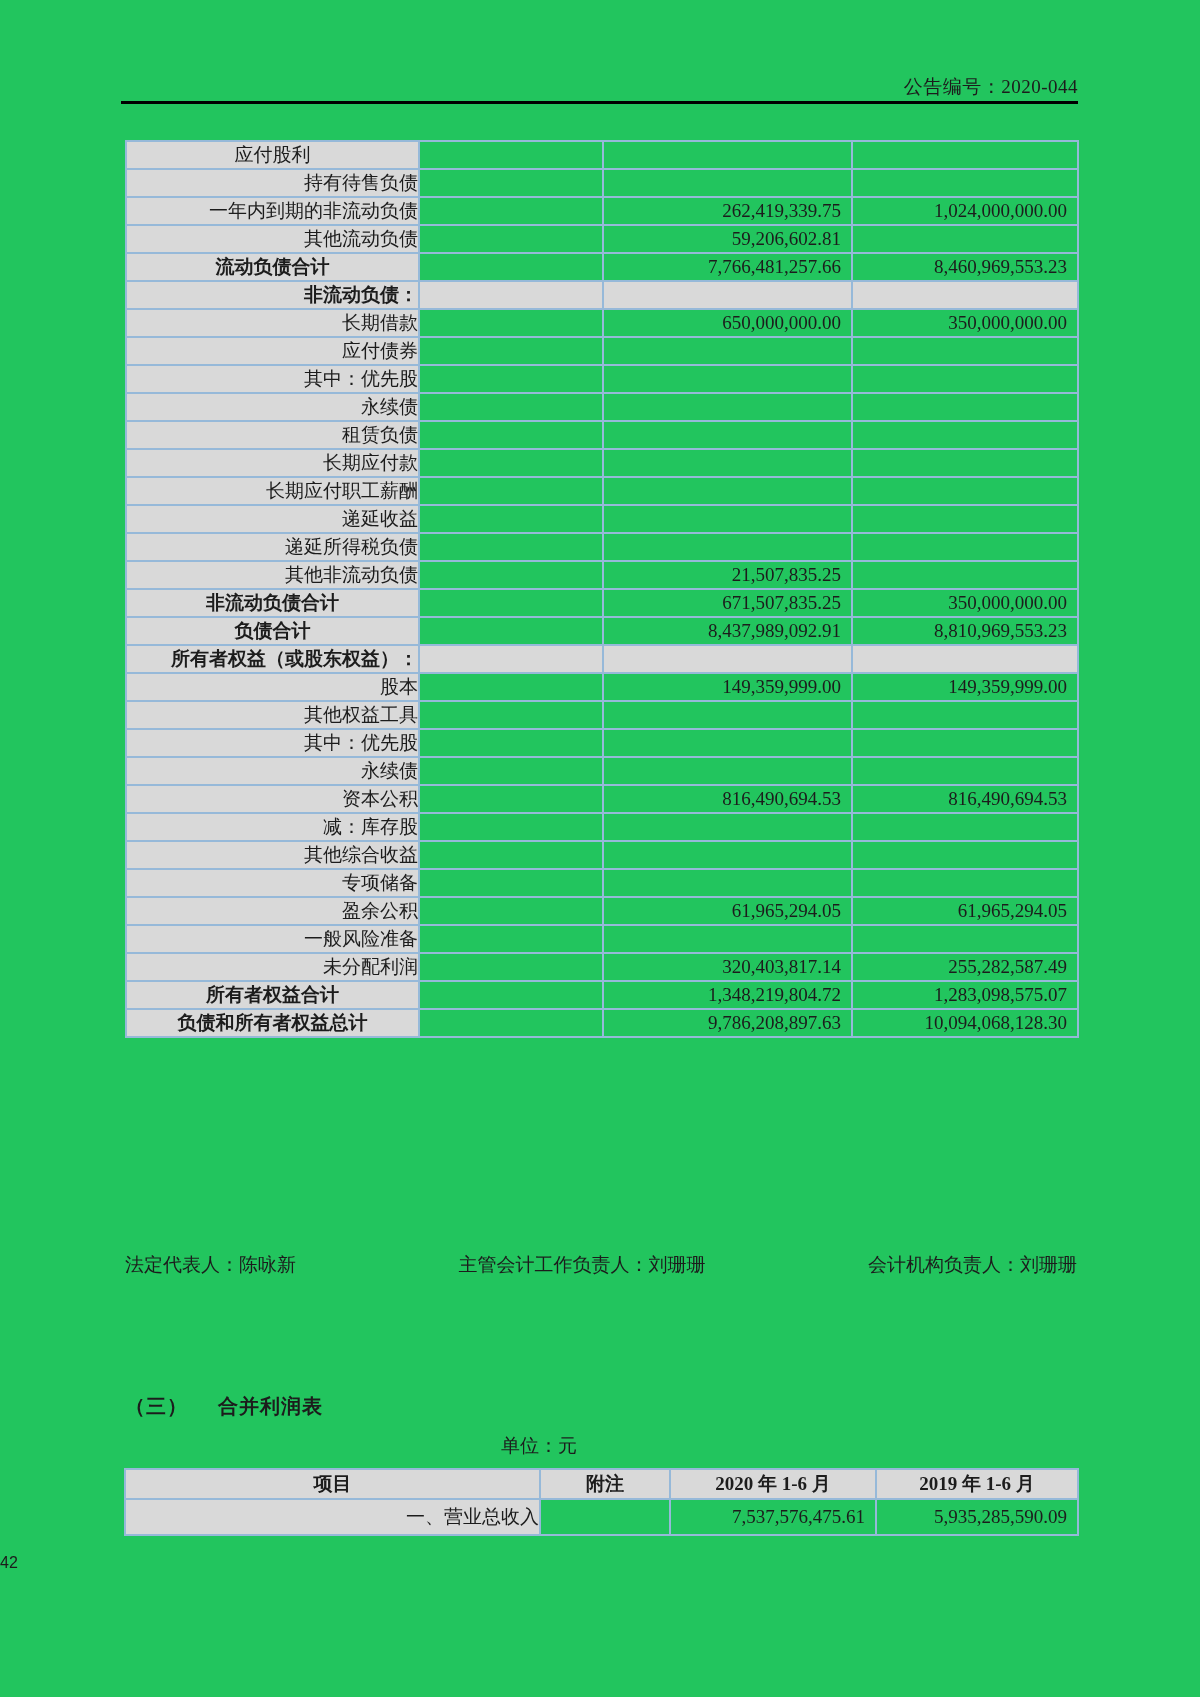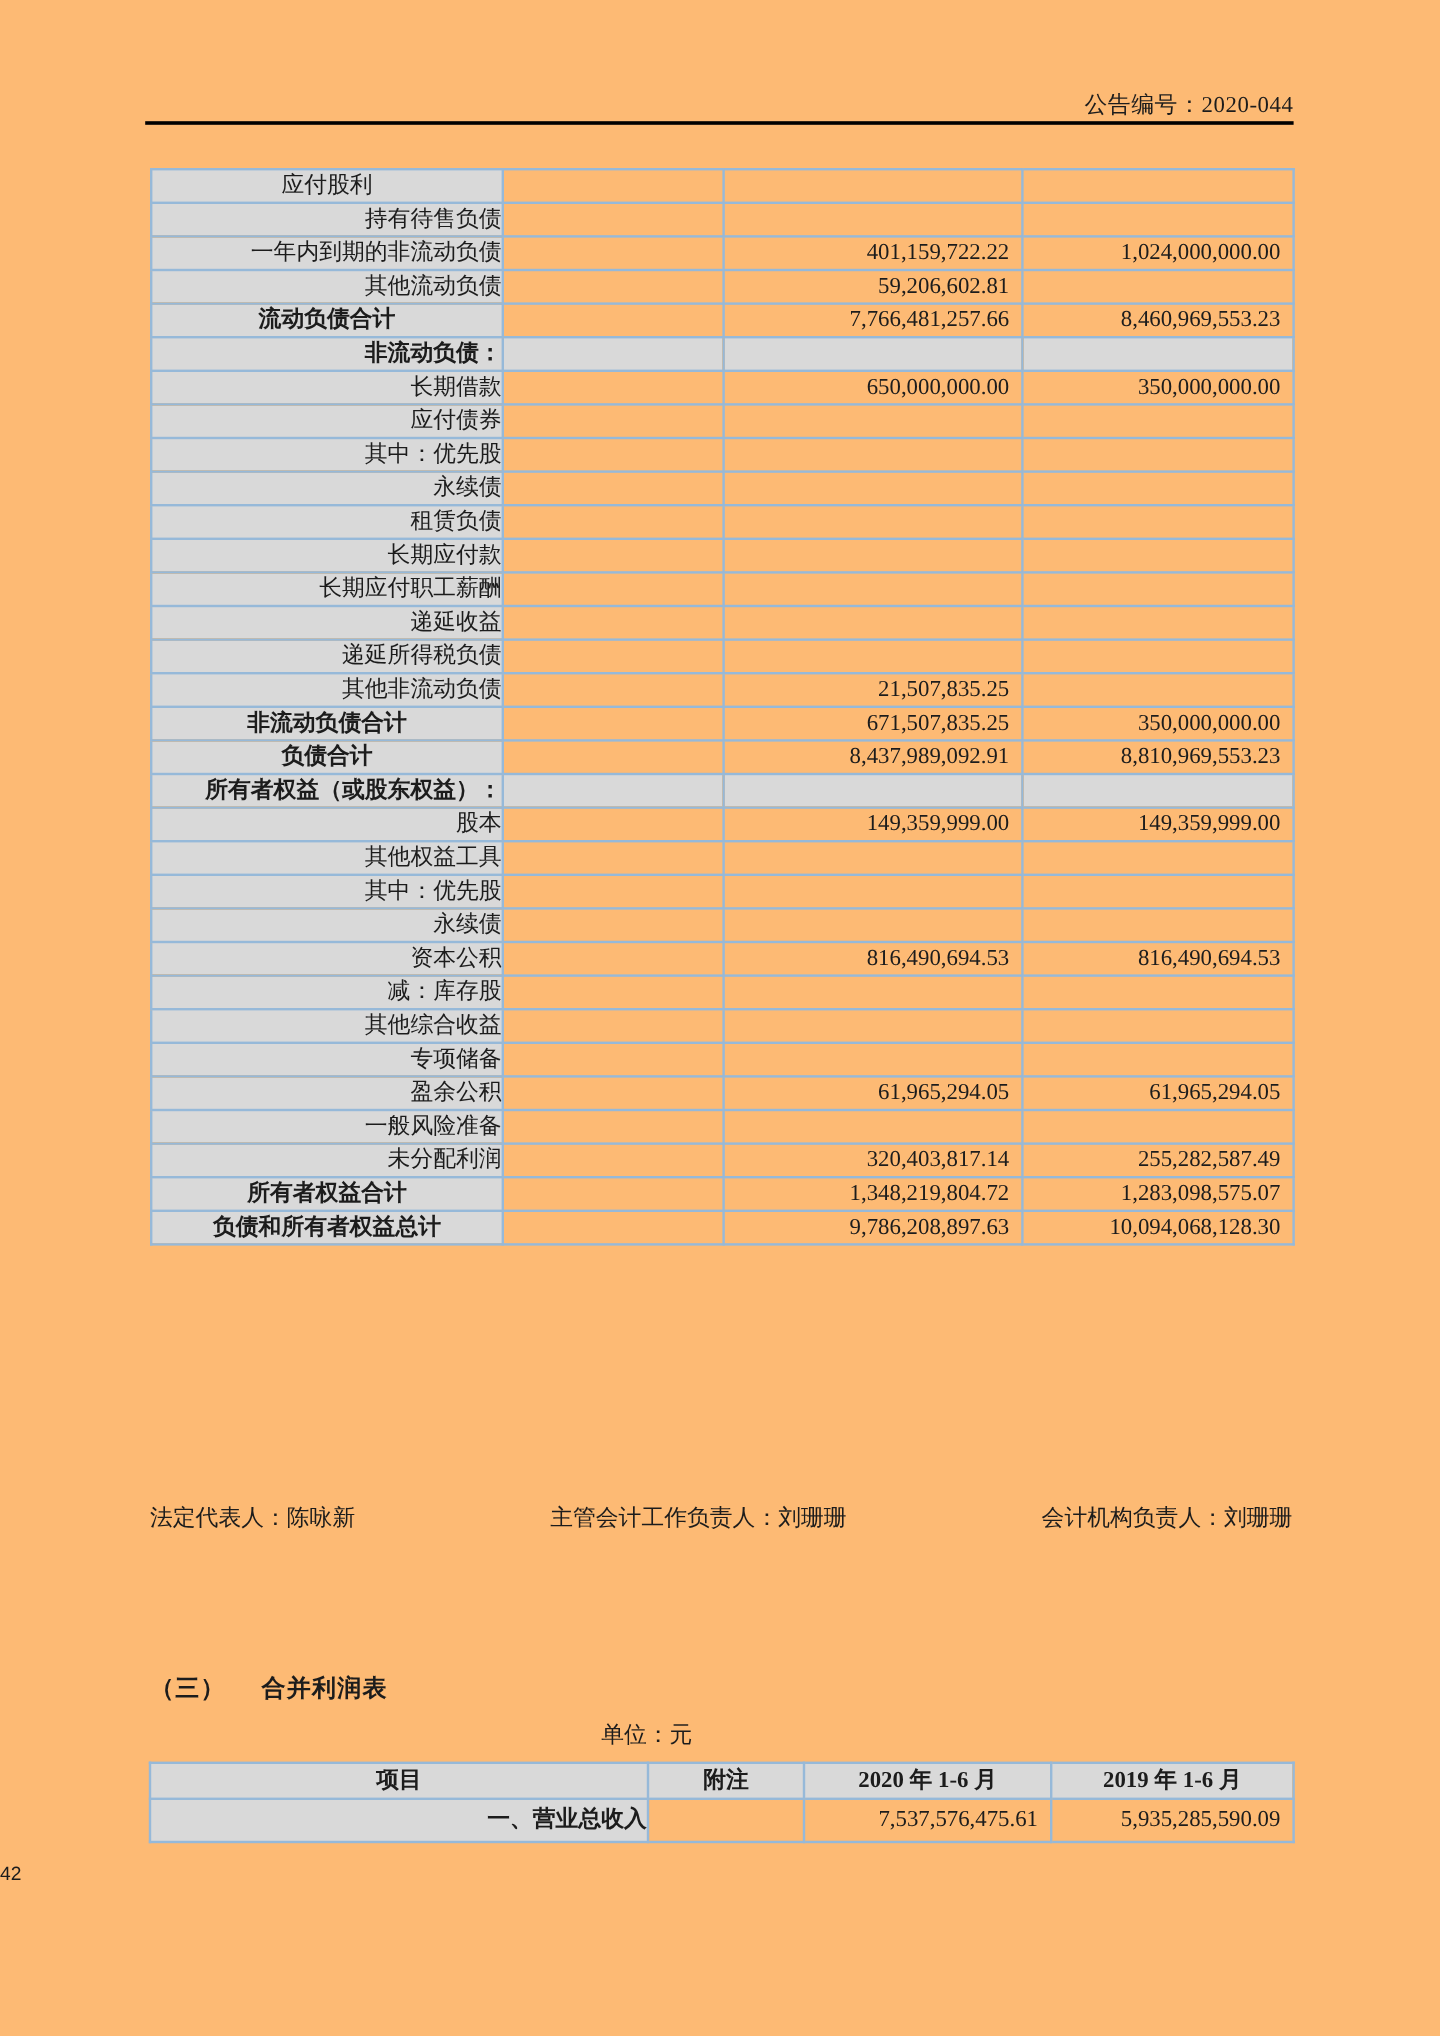--- a/index.html
+++ b/index.html
@@ -5,21 +5,21 @@
   :root{
     --shade:#d9d9d9;
     --grid:#96b9d9;
     --ink:#1c1c1c;
   }
   html,body{margin:0;padding:0;}
   body{
     width:1200px;height:1697px;background:#ffffff;
     font-family:"Liberation Serif", serif;color:var(--ink);
   }
-  .page{position:relative;width:1200px;height:1697px;background:#fdba74;overflow:hidden;}
+  .page{position:relative;width:1200px;height:1697px;background:#22c55e;overflow:hidden;}
 
   .header-right{
     position:absolute;top:74px;left:0;width:1078px;
     text-align:right;font-size:19px;letter-spacing:0.5px;
   }
   .header-rule{
     position:absolute;top:101px;left:121px;width:957px;height:3px;background:#000;
   }
 
   table{border-collapse:collapse;table-layout:fixed;}
@@ -34,21 +34,21 @@
   .t1 td{height:26px;line-height:26px;}
   .t2{position:absolute;top:1468px;left:124px;width:953px;}
   .t2 thead td{height:28px;line-height:28px;text-align:center;font-weight:bold;background:var(--shade);}
   .t2 tbody td{height:34px;line-height:34px;}
 
   .c-label{background:var(--shade);text-align:right;padding-left:7px;}
   .c-num{text-align:right;padding-right:10px;}
   .st-center{text-align:center;padding-left:0;}
   .st-subtotal{text-align:center;padding-left:0;font-weight:bold;}
   .st-indent{padding-left:76px;}
-  .st-bold{font-weight:bold;}
+  .st-bold{font-weight:normal;}
   tr.section-row td{background:var(--shade);font-weight:bold;}
 
   .signatures{
     position:absolute;top:1252px;left:125px;width:952px;
     display:flex;justify-content:space-between;font-size:19px;
   }
 
   .section-heading{
     position:absolute;top:1393px;left:125px;
     font-size:20px;font-weight:bold;letter-spacing:1px;
@@ -90,21 +90,21 @@
         </tr>
         <tr>
           <td class="c-label">持有待售负债</td>
           <td></td>
           <td class="c-num"></td>
           <td class="c-num"></td>
         </tr>
         <tr>
           <td class="c-label">一年内到期的非流动负债</td>
           <td></td>
-          <td class="c-num">401,159,722.22</td>
+          <td class="c-num">262,419,339.75</td>
           <td class="c-num">1,024,000,000.00</td>
         </tr>
         <tr>
           <td class="c-label">其他流动负债</td>
           <td></td>
           <td class="c-num">59,206,602.81</td>
           <td class="c-num"></td>
         </tr>
         <tr>
           <td class="c-label st-subtotal">流动负债合计</td>

